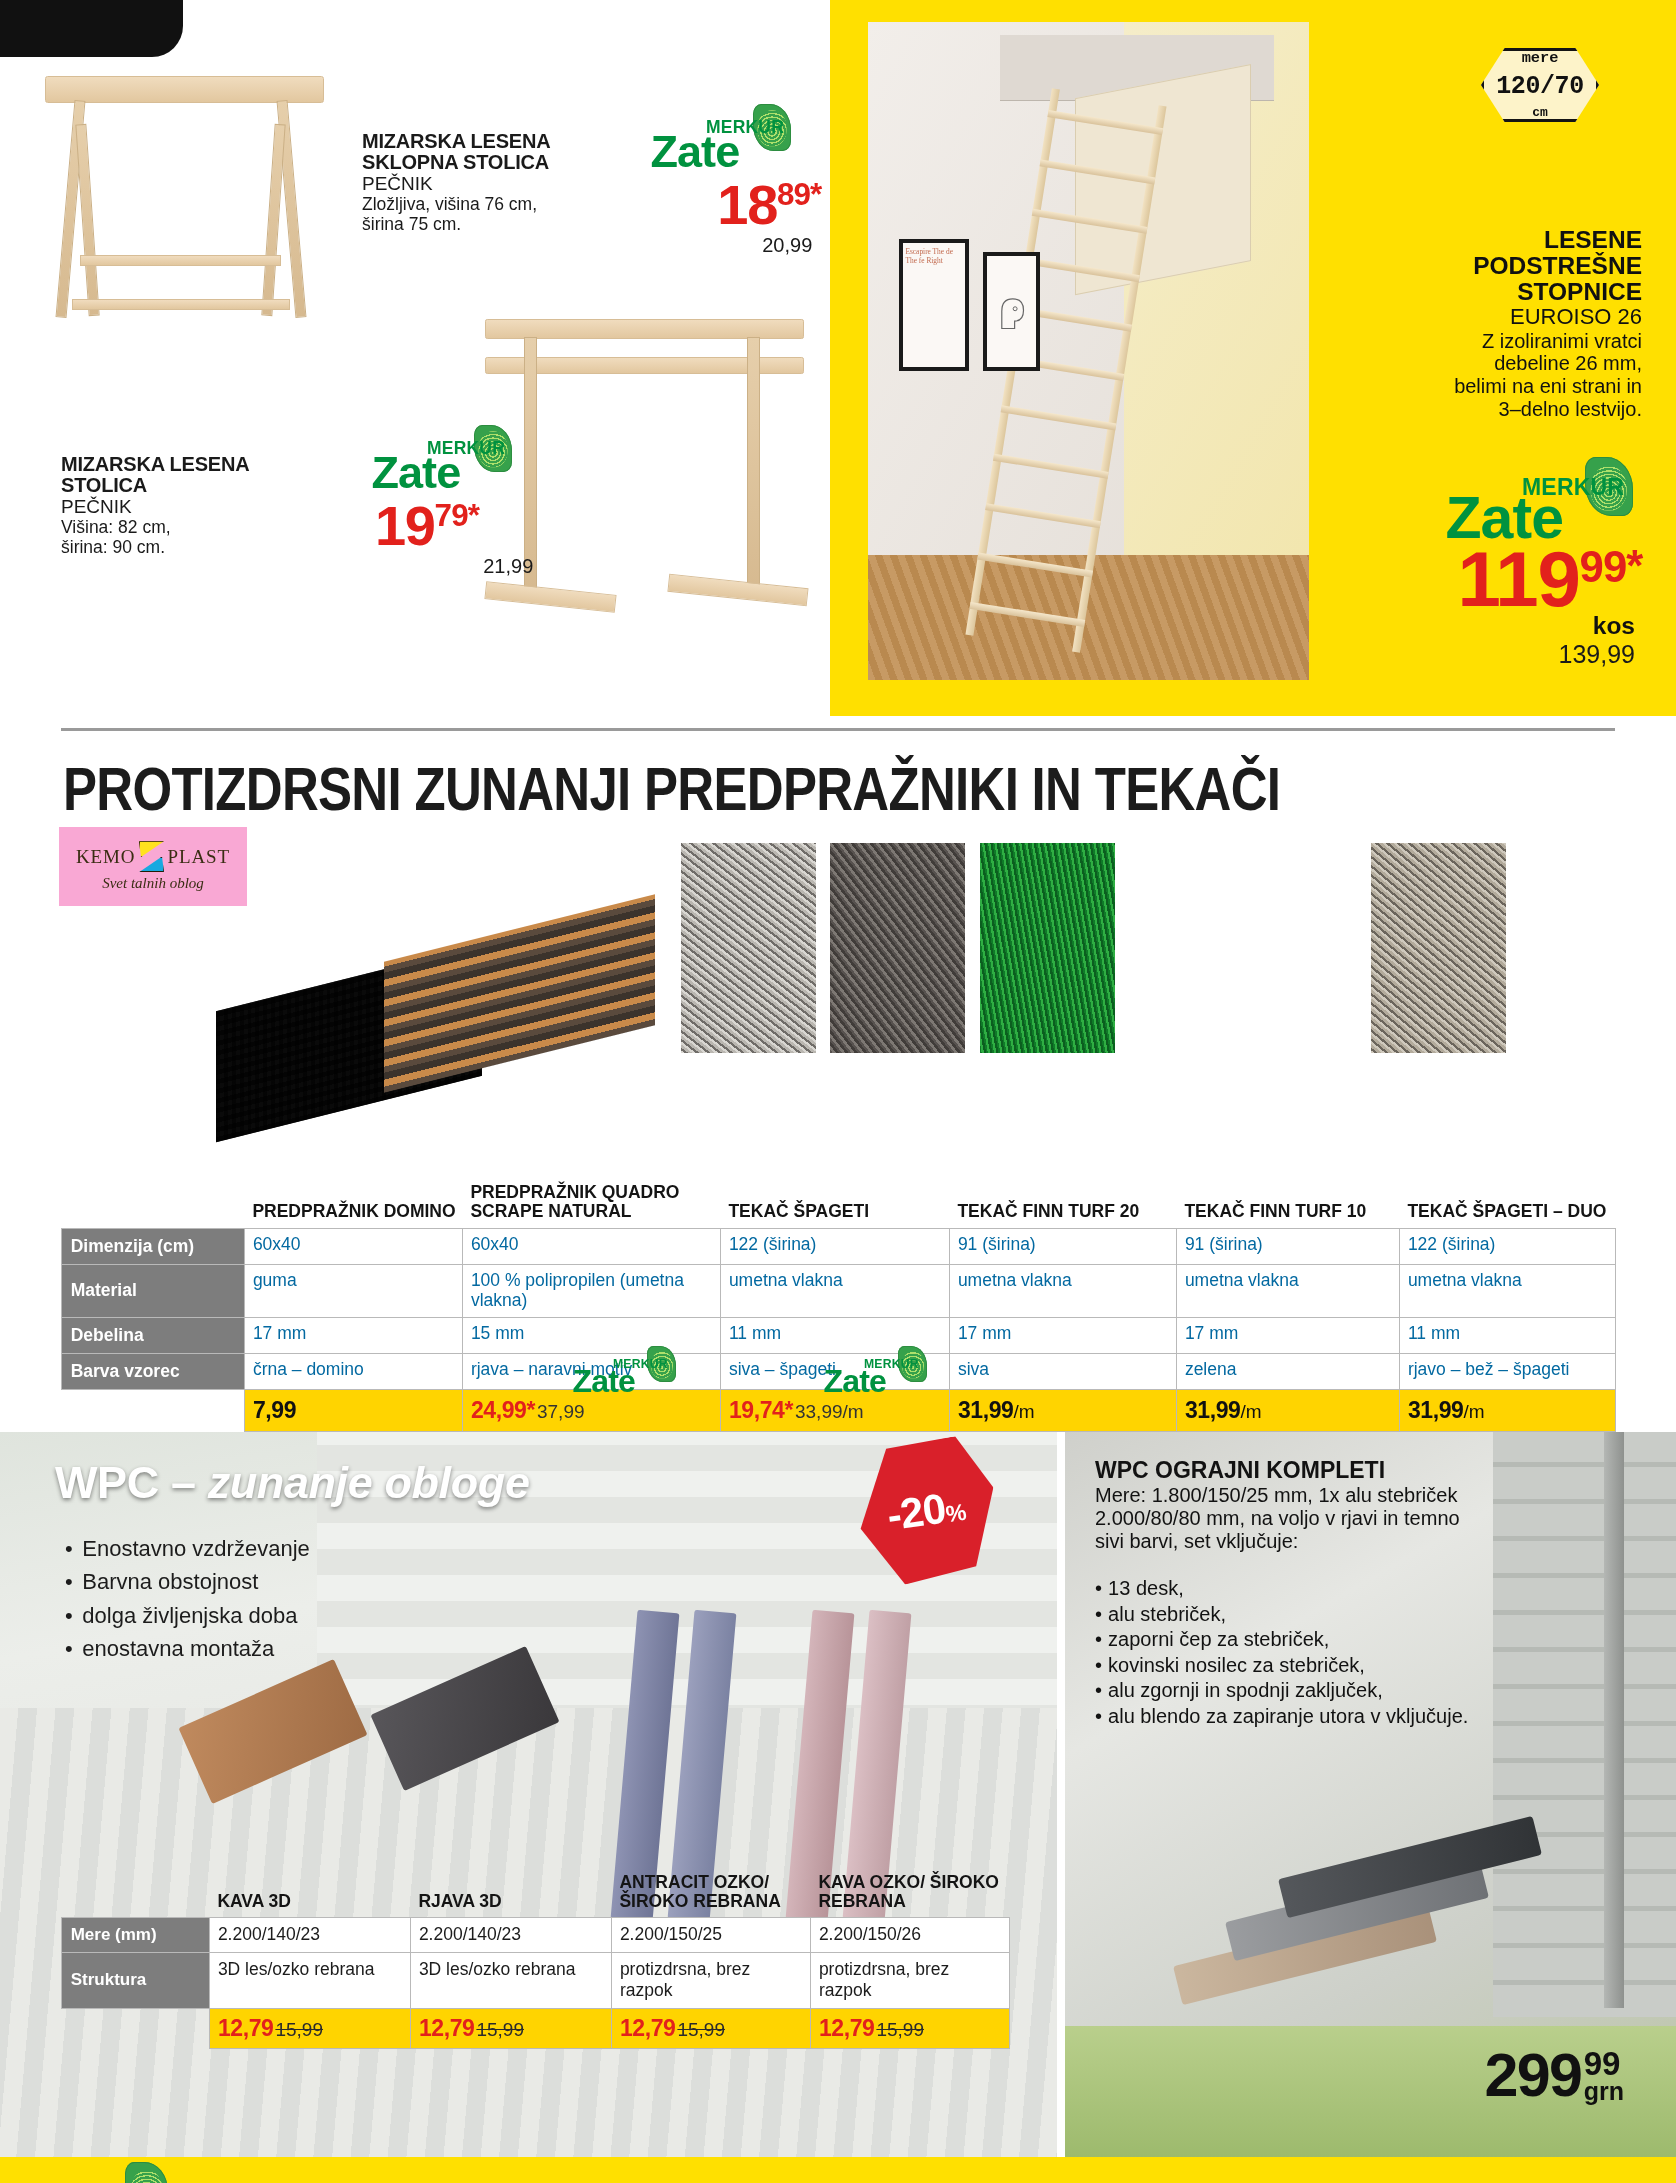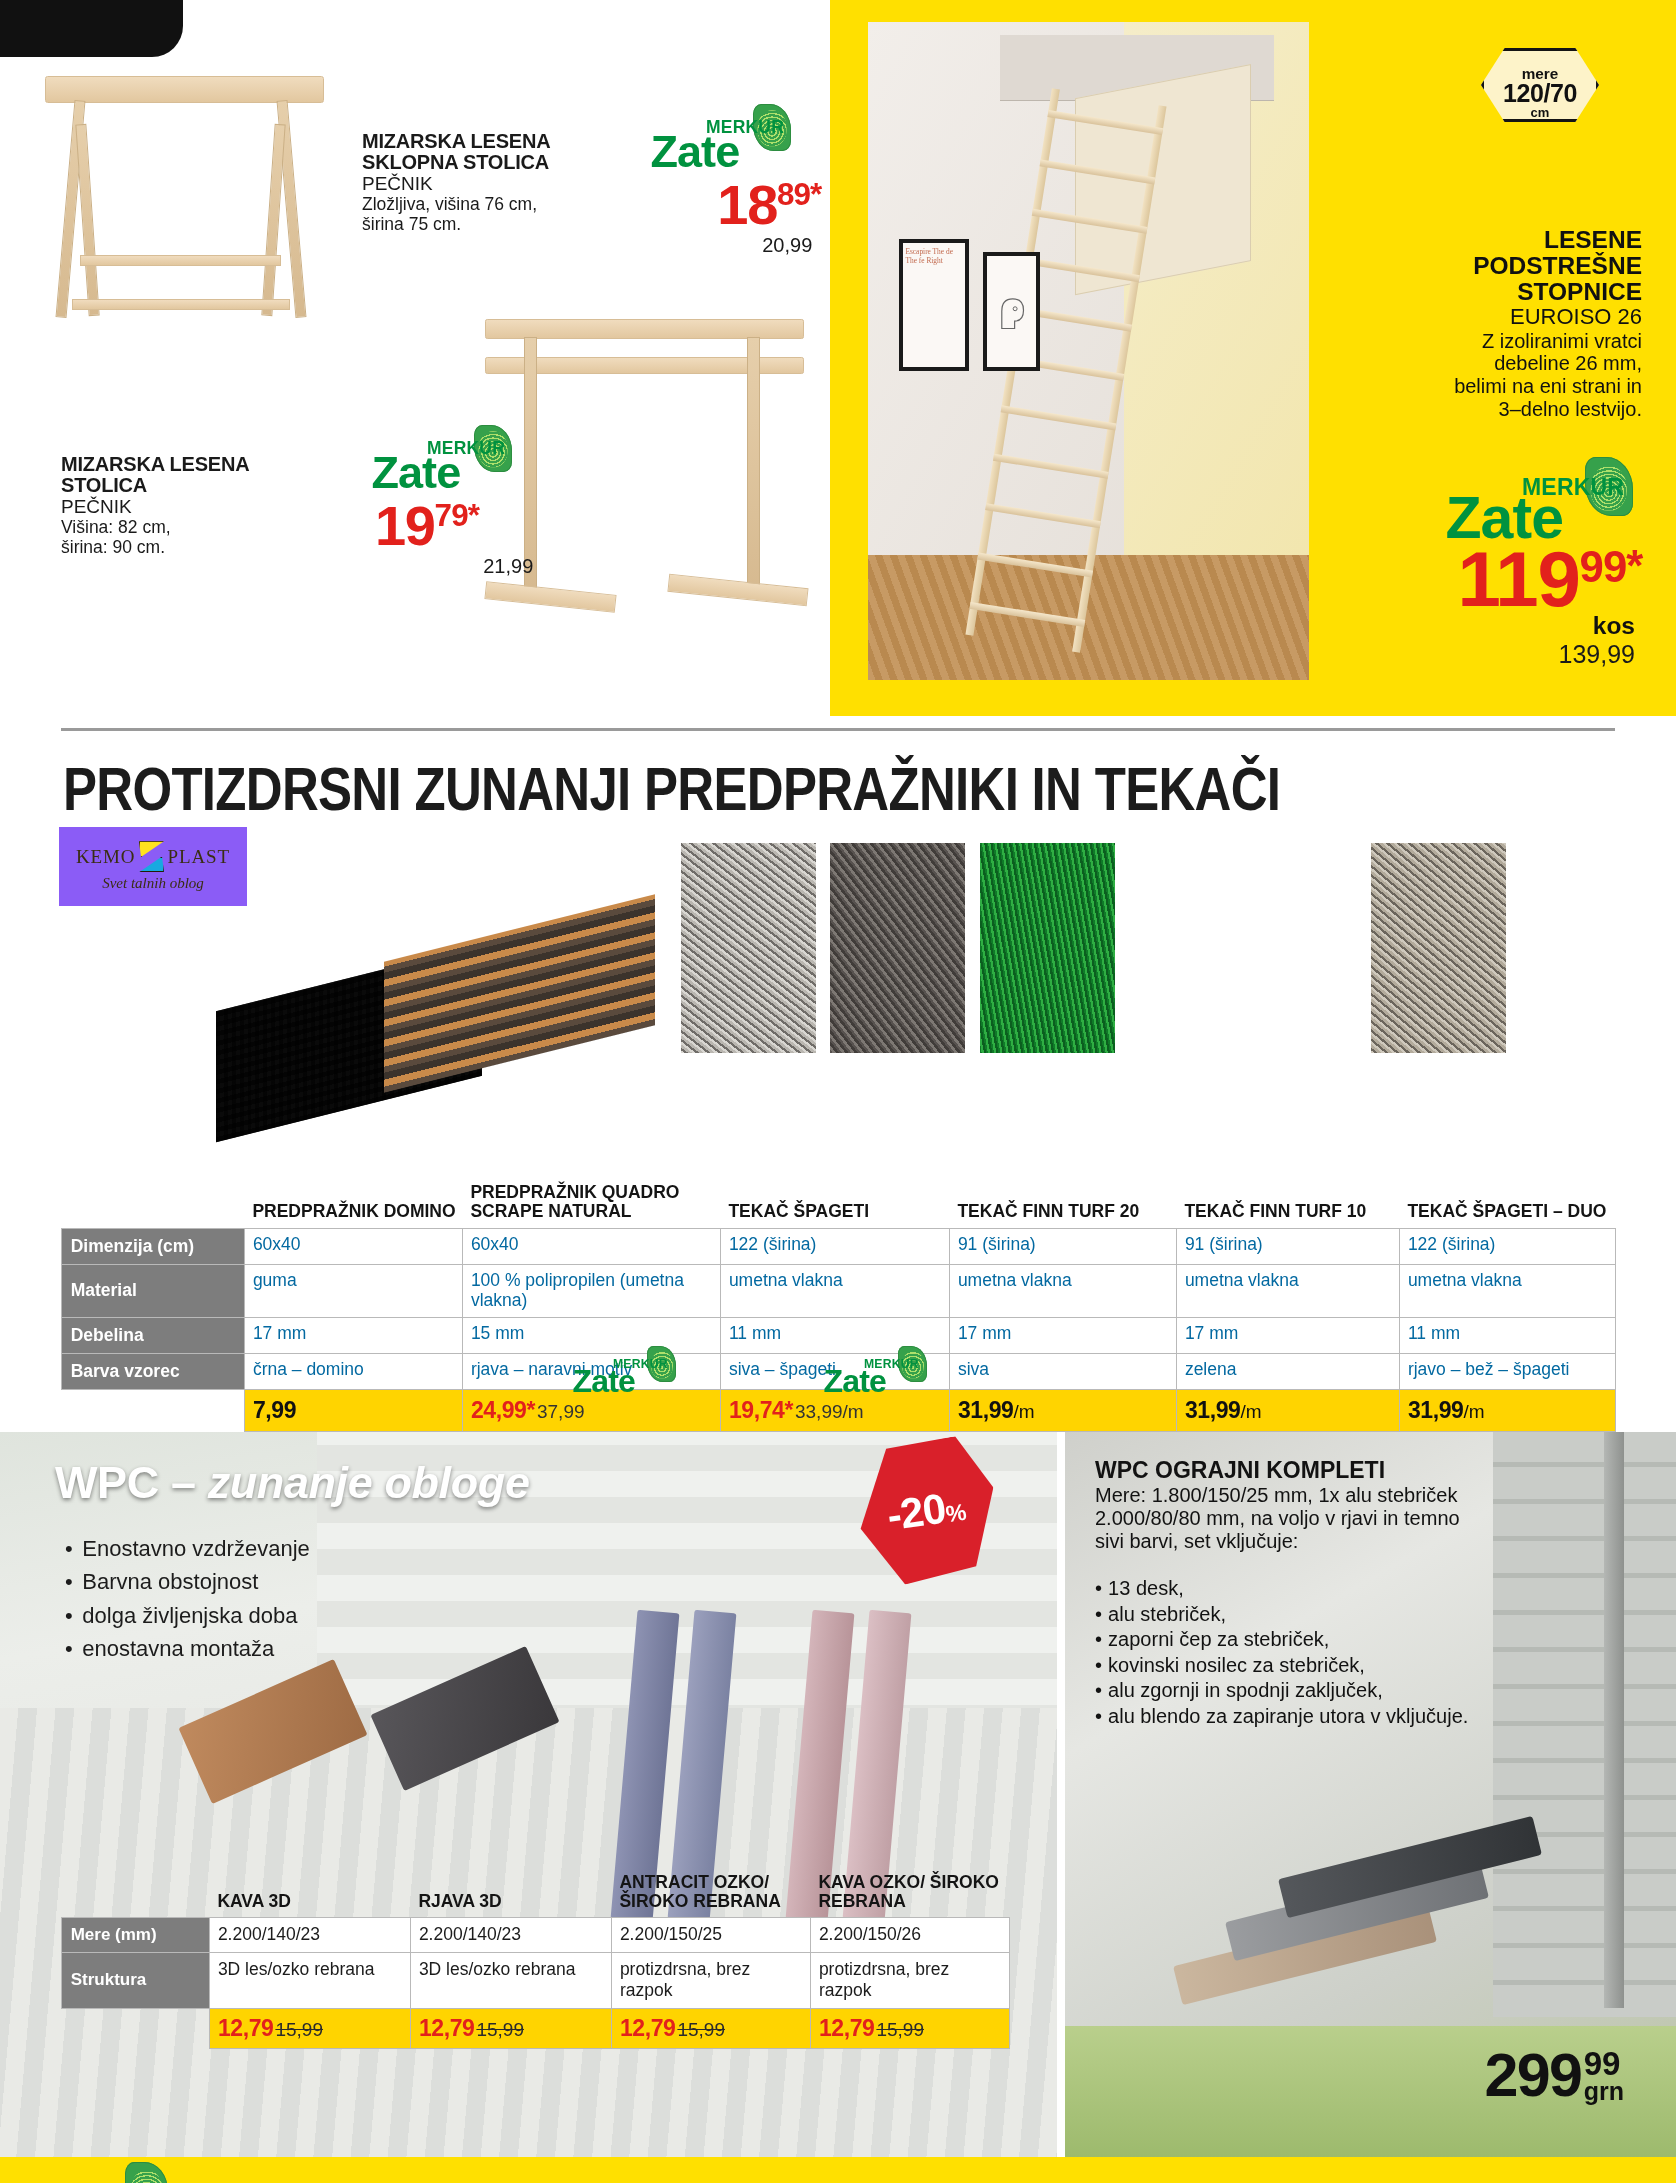--- a/index.html
+++ b/index.html
@@ -87,22 +87,22 @@
   .lp-frame{position:absolute;border:4.4px solid #1a1a1a;background:#fbf8f5;}
   .lp-frame.a{left:7%;top:33%;width:16%;height:20%;}
   .lp-frame.b{left:26%;top:35%;width:13%;height:18%;}
   .lp-frtext{font-size:7.4px;color:#c26a4e;line-height:1.25;padding:3.9px 2.6px;font-family:"Liberation Serif",serif;}
   .lp-sketch{width:100%;height:100%;display:block;}
 
   .mere-badge{
     position:absolute; width:118px; height:74px; background:#fdf3c9;
     border:3.9px solid #141414;
     clip-path:polygon(20% 0,80% 0,100% 50%,80% 100%,20% 100%,0 50%);
-    display:flex;flex-direction:column;align-items:center;justify-content:flex-end;
-    text-align:center; line-height:1.0;
+    display:flex;flex-direction:column;align-items:center;justify-content:space-between;
+    text-align:center; line-height:1.0;font-family:Liberation Mono, monospace;
   }
   .mere-badge .t1{font-size:15.3px;font-weight:bold;color:#111;}
   .mere-badge .t2{font-size:25px;font-weight:bold;color:#111;letter-spacing:-0.4px;}
   .mere-badge .t3{font-size:13px;font-weight:bold;color:#111;}
 
   .yp-text{ position:absolute; right:35px; top:227px; width:437px; text-align:right; }
   .yp-title{ font-weight:bold; font-size:24.5px; line-height:1.06; color:#111; text-transform:uppercase;}
   .yp-sub{ font-size:22px; line-height:1.12; color:#111;}
   .yp-desc{ font-size:20px; line-height:1.14; color:#111;}
 
@@ -110,21 +110,21 @@
   .sect2{ position:absolute; left:0; top:716px; width:1677px; height:716px; background:#fff; }
   .rule{ position:absolute; left:61px; top:12.2px; width:1554px; height:3.1px; background:#9a9a9a; }
   .head2{
     position:absolute; left:63px; top:39px; font-weight:bold; font-size:51px;
     letter-spacing:-0.7px; color:#1c1c1c; text-transform:uppercase;
     transform:scaleY(1.18); transform-origin:left top;
   }
 
   .kemo{
     position:absolute; left:59px; top:111px; width:188px; height:79px;
-    background:#8b5cf6; display:flex; flex-direction:column;
+    background:#f9a8d4; display:flex; flex-direction:column;
     align-items:center; justify-content:center;
   }
   .kemo-r1{display:flex;align-items:center;gap:3.5px;}
   .kemo-t{font-family:"Liberation Serif",serif; font-size:19px; letter-spacing:0.9px; color:#3a2d13;}
   .kemo-mark{position:relative;width:25px;height:31px;}
   .kemo-mark .up{position:absolute;top:0;left:0;width:25px;height:15.7px;background:#ffe21f;
     clip-path:polygon(0 0,100% 0,8% 100%); border:1.3px solid #241c08;}
   .kemo-mark .dn{position:absolute;bottom:0;left:0;width:25px;height:15.7px;background:#18a9e0;
     clip-path:polygon(92% 0,100% 100%,0 100%); border:1.3px solid #241c08;}
   .kemo-s{font-family:"Liberation Serif",serif;font-style:italic;font-size:15px;color:#3a2d13;margin-top:2.6px;}

